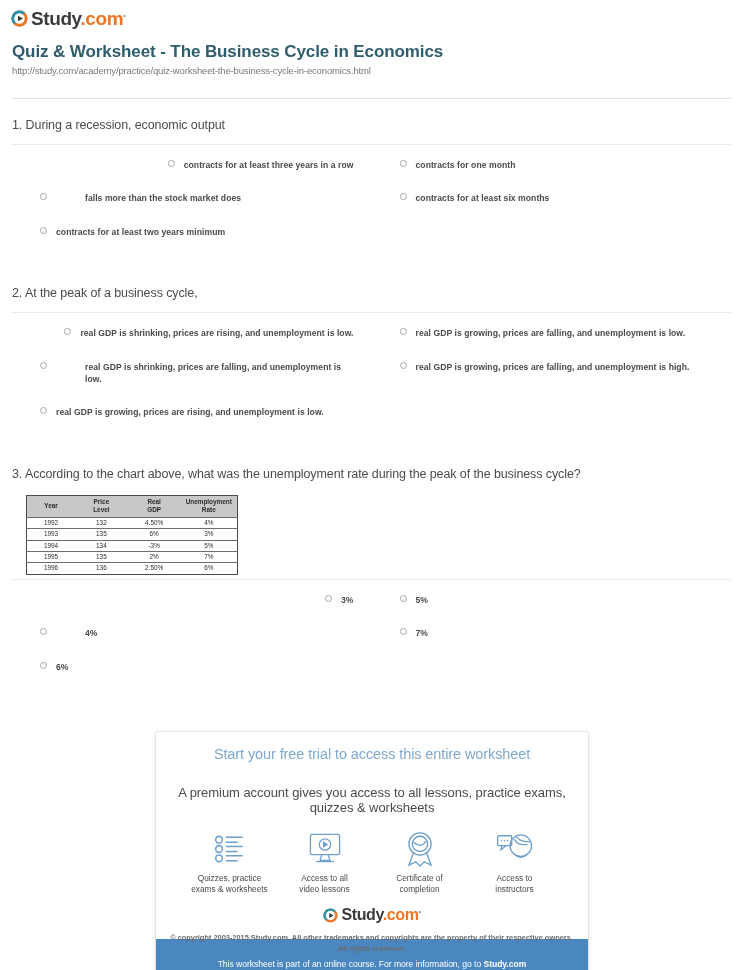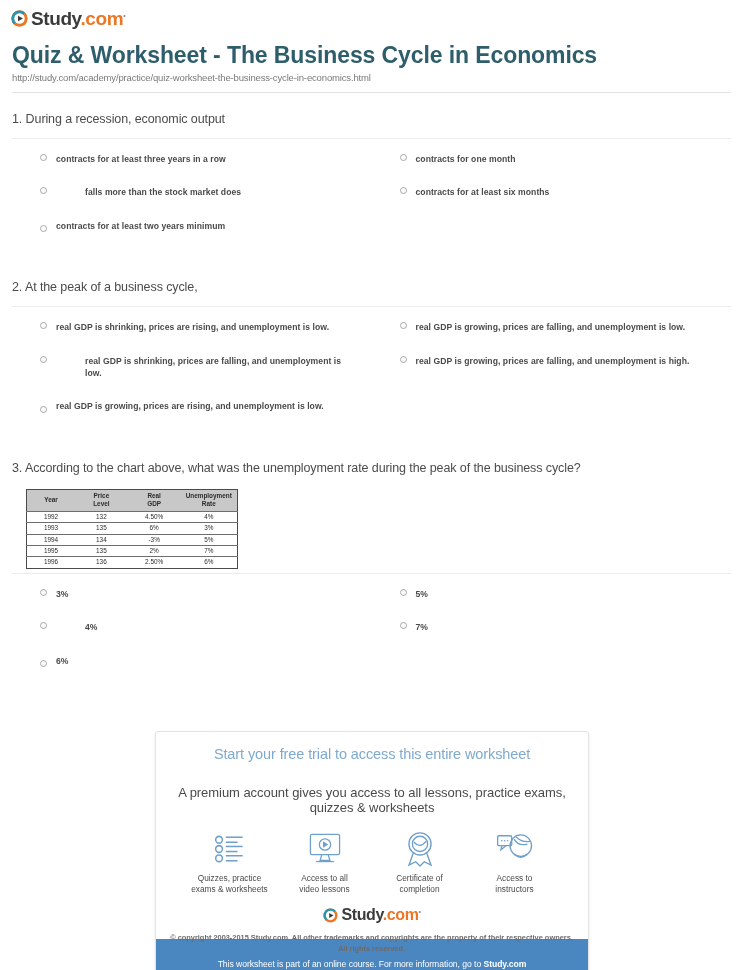--- a/index.html
+++ b/index.html
@@ -43,31 +43,31 @@
     font-size: 7px;
     color: #8a8a8a;
     vertical-align: super;
   }
 
   
   .title-wrap {
     padding: 6px 12px 0 12px;
   }
   h1.page-title {
-    font-size: 23px;
+    font-size: 17px;
     font-weight: bold;
     color: #2e5d6b;
     margin: 0 0 3px 0;
     letter-spacing: -0.1px;
   }
   .page-url {
     font-size: 9.5px;
     color: #7a7a7a;
     letter-spacing: -0.15px;
-    margin-bottom: 9px;
+    margin-bottom: 22px;
   }
   .rule {
     border-top: 1px solid #e2e2e2;
     height: 0;
     margin: 0 12px;
   }
 
   
   .question-block { padding: 0 12px; }
   .q-text {
@@ -102,23 +102,23 @@
   .radio {
     flex: 0 0 auto;
     width: 7px; height: 7px;
     border-radius: 50%;
     border: 1px solid #a8a8a8;
     background: #fbfbfb;
     margin-top: 1px;
     box-shadow: inset 0 0 0 1px #ffffff;
   }
   
-  .opt-l1 { order: 1; } .opt-r1 { order: 2; }
+  .opt-l1 { order: 1; justify-content: flex-end; } .opt-r1 { order: 2; }
   .opt-l2 { order: 3; gap: 38px; } .opt-r2 { order: 4; }
-  .opt-l3 { order: 5; align-items: flex-end; }
+  .opt-l3 { order: 5; }
 
   
   .table-wrap { padding: 2px 0 4px 14px; }
   table.cycle-table {
     border-collapse: collapse;
     width: 212px;
     border: 1px solid #4a4a4a;
     table-layout: fixed;
   }
   table.cycle-table th {

